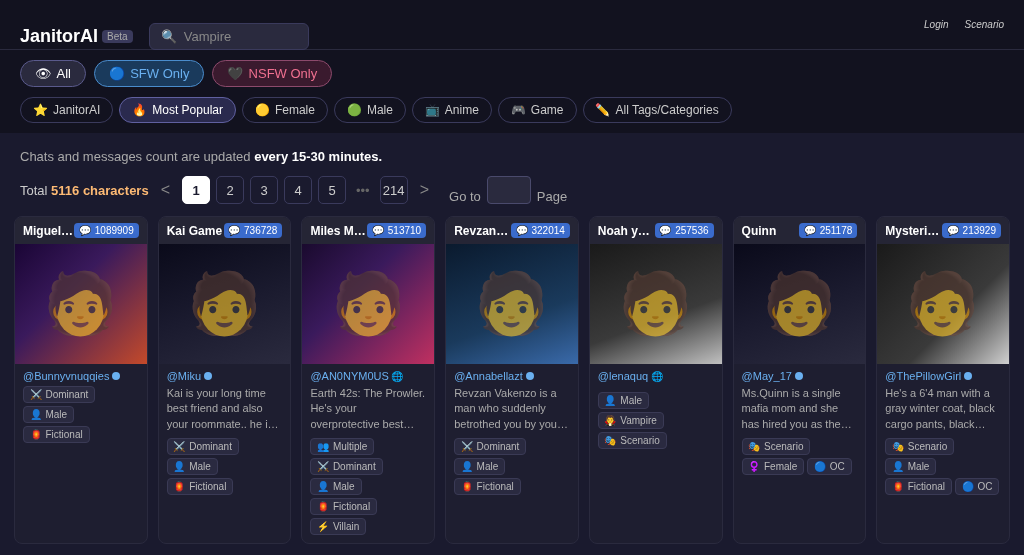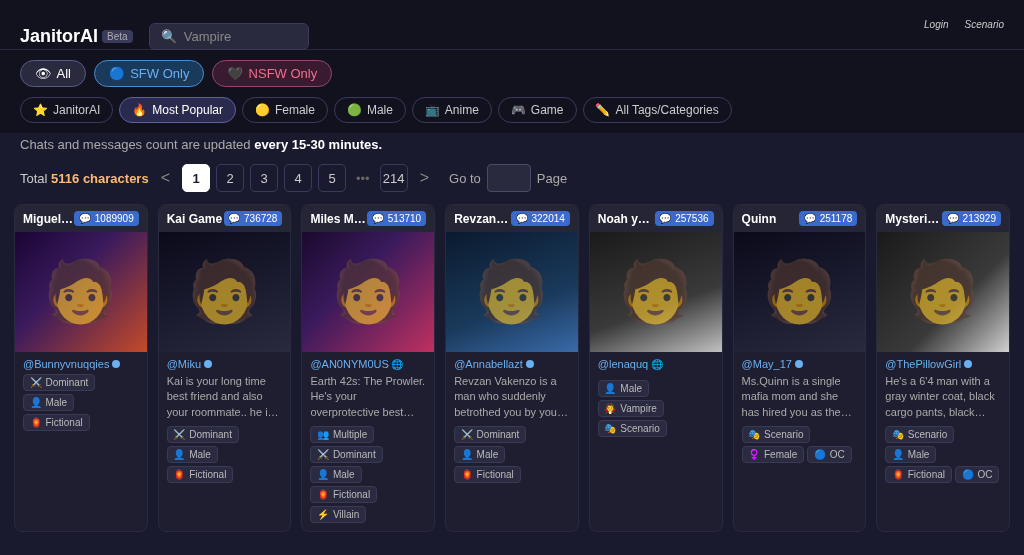--- a/index.html
+++ b/index.html
@@ -99,21 +99,21 @@
       border-radius: 20px;
       border: 1px solid #3a3a5c;
       cursor: pointer;
       font-size: 12px;
       background: transparent;
       color: #ccc;
     }
     .cat-pill.active { background: #2a2a4e; border-color: #6060a0; color: #fff; }
     
     .info-bar {
-      padding: 4px 20px 6px;
+      padding: 16px 20px 6px;
       font-size: 13px;
       color: #aaa;
       background: #1a1a2e;
     }
     .info-bar strong { color: #fff; font-weight: 700; }
     
     .pagination-row {
       display: flex;
       align-items: center;
       gap: 6px;
@@ -128,21 +128,21 @@
       width: 28px; height: 28px;
       border-radius: 5px;
       border: 1px solid #3a3a5c;
       cursor: pointer;
       font-size: 13px;
       color: #ccc;
       background: transparent;
     }
     .page-num.active { background: #fff; color: #1a1a2e; font-weight: bold; border-color: #fff; }
     .page-dots { color: #666; padding: 0 4px; }
-    .goto-section { display: flex; align-items: center; gap: 6px; margin-left: 8px; color: #aaa; font-size: 13px; }
+    .goto-section { display: flex; align-items: flex-end; gap: 6px; margin-left: 8px; color: #aaa; font-size: 13px; }
     .goto-input {
       width: 44px; height: 28px;
       background: #2a2a3e;
       border: 1px solid #4a4a6c;
       border-radius: 4px;
       color: #fff;
       text-align: center;
       font-size: 13px;
     }
     

